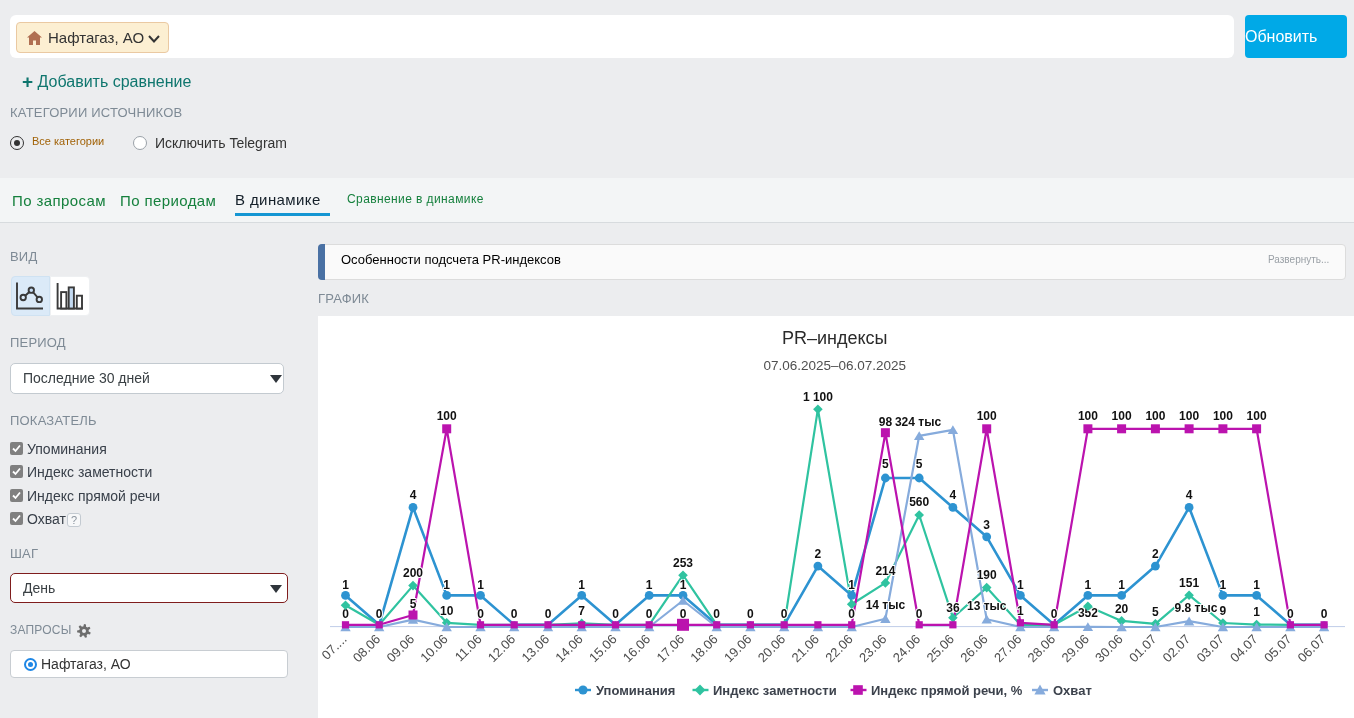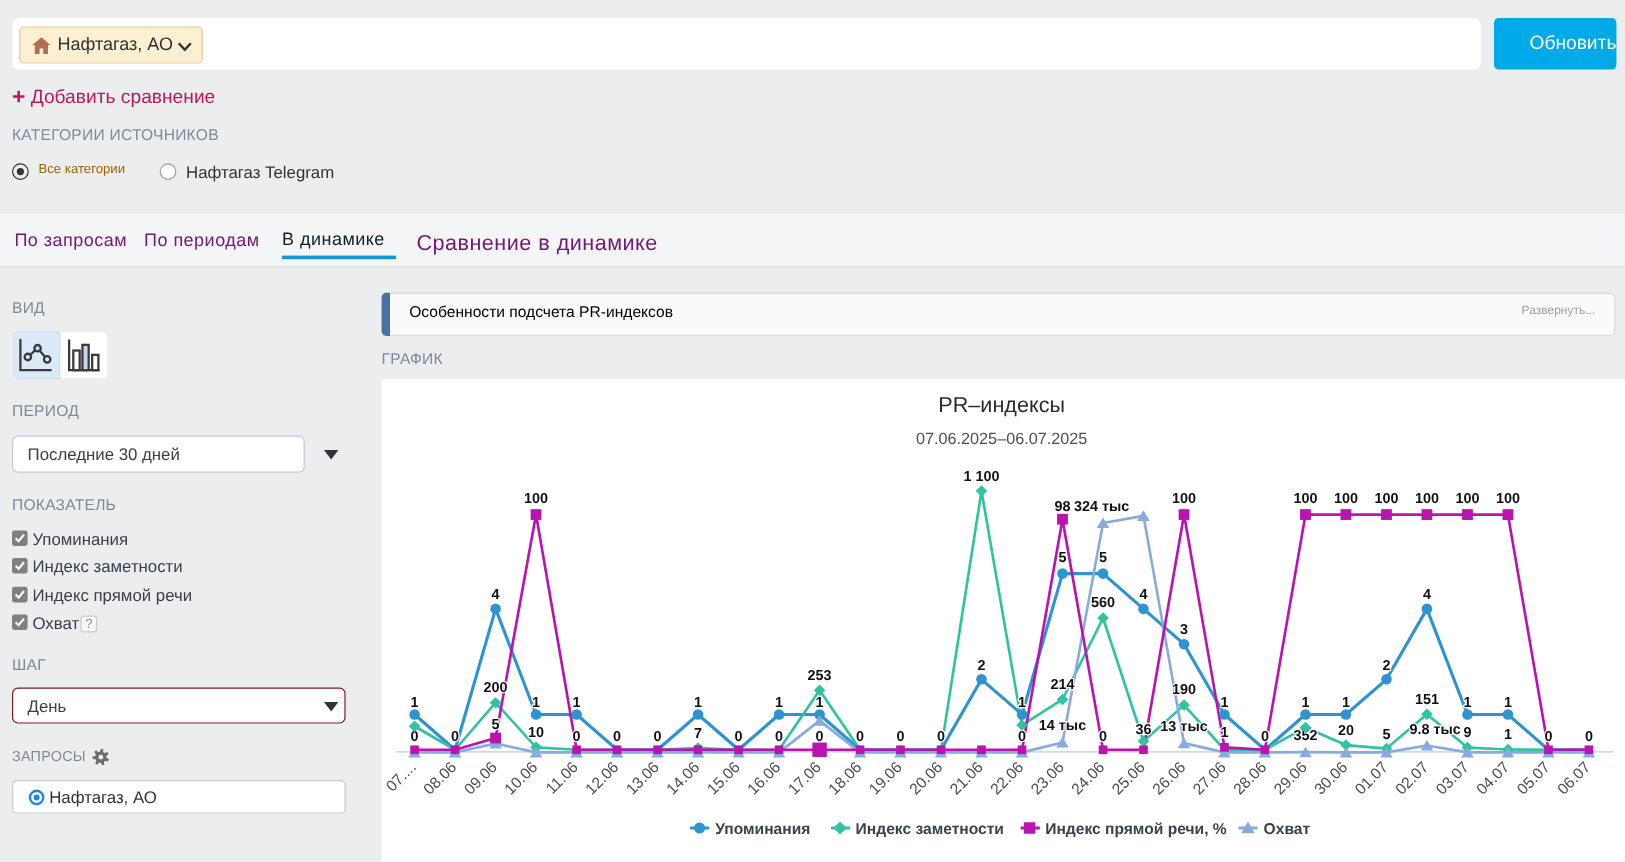--- a/index.html
+++ b/index.html
@@ -1,65 +1,65 @@
 <!DOCTYPE html>
 <html><head><meta charset="utf-8">
 <style>
 *{margin:0;padding:0;box-sizing:border-box}
 body{width:1354px;height:718px;background:#ecedef;font-family:"Liberation Sans",sans-serif;position:relative;overflow:hidden}
 .lbl{font-size:13px;font-weight:normal;color:#7e8a95;letter-spacing:.2px}
-.link{color:#701a75}
+.link{color:#15803d}
 </style></head>
 <body>
 
 <div style="position:absolute;left:10px;top:15px;width:1224px;height:43px;background:#fff;border-radius:6px"></div>
 <div style="position:absolute;left:16px;top:22px;width:153px;height:31px;background:#fcefd2;border:1px solid #eac9a2;border-radius:4px">
   <svg width="17" height="16" viewBox="0 0 17 16" style="position:absolute;left:9px;top:7px">
       <path d="M8.5 1L1 7.5H3V15H7V10.5H10V15H14V7.5H16Z" fill="#b06f52"></path>
     </svg>
   <span style="position:absolute;left:31px;top:6px;font-size:15px;color:#333">Нафтагаз, АО</span>
   <svg width="12" height="8" viewBox="0 0 12 8" style="position:absolute;left:131px;top:12px">
       <path d="M1 1L6 6.5L11 1" stroke="#333" stroke-width="2" fill="none"></path>
     </svg>
 </div>
-<div style="position:absolute;left:1245px;top:15px;width:102px;height:43px;background:#00a9e7;border-radius:4px;color:#fff;font-size:16px;text-align:right;line-height:43px">Обновить</div>
-
-<div style="position:absolute;left:10px;top:71px;color:#be185d;font-size:16px"><span style="font-size:19px;font-weight:bold;vertical-align:-1px">+</span> Добавить сравнение</div>
+<div style="position:absolute;left:1245px;top:15px;width:102px;height:43px;background:#00a9e7;border-radius:4px;color:#fff;font-size:16px;text-align:left;line-height:43px">Обновить</div>
+
+<div style="position:absolute;left:22px;top:71px;color:#0f766e;font-size:16px"><span style="font-size:19px;font-weight:bold;vertical-align:-1px">+</span> Добавить сравнение</div>
 
 <div class="lbl" style="position:absolute;left:10px;top:105px">КАТЕГОРИИ ИСТОЧНИКОВ</div>
 <div style="position:absolute;left:10px;top:136px;width:14px;height:14px;border:1.5px solid #333;border-radius:50%"></div>
 <div style="position:absolute;left:14px;top:140px;width:6px;height:6px;background:#333;border-radius:50%"></div>
 <div style="position:absolute;left:32px;top:135px;font-size:11px;color:#a16207">Все категории</div>
 <div style="position:absolute;left:133px;top:136px;width:14px;height:14px;border:1.5px solid #9aa1a8;border-radius:50%;background:#fff"></div>
-<div style="position:absolute;left:155px;top:135px;font-size:14px;color:#333">Нафтагаз Telegram</div>
+<div style="position:absolute;left:155px;top:135px;font-size:14px;color:#333">Исключить Telegram</div>
 
 <div style="position:absolute;left:0;top:178px;width:1354px;height:45px;background:#f3f5f6;border-bottom:1px solid #d7dbde"></div>
 <div style="position:absolute;left:12px;top:191.5px;font-size:15px;letter-spacing:.4px" class="link">По запросам</div>
 <div style="position:absolute;left:120px;top:191.5px;font-size:15px;letter-spacing:.4px" class="link">По периодам</div>
 <div style="position:absolute;left:235px;top:190.5px;font-size:15px;font-weight:normal;color:#141f29;letter-spacing:.4px">В динамике</div>
 <div style="position:absolute;left:235px;top:213px;width:95px;height:3px;background:#1596d3"></div>
-<div style="position:absolute;left:347px;top:191.5px;font-size:18px;letter-spacing:.4px" class="link">Сравнение в динамике</div>
+<div style="position:absolute;left:347px;top:191.5px;font-size:12px;letter-spacing:.4px" class="link">Сравнение в динамике</div>
 
 <div class="lbl" style="position:absolute;left:10px;top:249px">ВИД</div>
 <div style="position:absolute;left:11px;top:276px;width:39px;height:40px;background:#dbeaf8;border:1px solid #cfe2f2;border-radius:4px 0 0 4px"></div>
 <div style="position:absolute;left:50px;top:276px;width:40px;height:40px;background:#fff;border:1px solid #eef0f2;border-radius:0 4px 4px 0"></div>
 <svg width="80" height="40" viewBox="0 0 80 40" style="position:absolute;left:11px;top:276px">
 <path d="M6 6.5V32.5H32" stroke="#3a3a3a" stroke-width="1.9" fill="none"></path>
 <path d="M12.2 21.5L20.3 14.2L28.3 23.4" stroke="#3a3a3a" stroke-width="1.9" fill="none"></path>
 <circle cx="12.2" cy="21.5" r="2.7" fill="#dbeaf8" stroke="#3a3a3a" stroke-width="1.9"></circle>
 <circle cx="20.3" cy="14.2" r="2.7" fill="#c6dcf4" stroke="#3a3a3a" stroke-width="1.9"></circle>
 <circle cx="28.3" cy="23.4" r="2.7" fill="#dbeaf8" stroke="#3a3a3a" stroke-width="1.9"></circle>
 <path d="M46.6 7V32.5H72" stroke="#3a3a3a" stroke-width="1.9" fill="none"></path>
 <rect x="50.1" y="16.1" width="5.3" height="16.4" fill="#fff" stroke="#3a3a3a" stroke-width="1.9"></rect>
 <rect x="57.7" y="11.4" width="5.2" height="21.1" fill="#c3d9f0" stroke="#3a3a3a" stroke-width="1.9"></rect>
 <rect x="65.8" y="19.7" width="5.2" height="12.8" fill="#fff" stroke="#3a3a3a" stroke-width="1.9"></rect>
 </svg>
 
 <div class="lbl" style="position:absolute;left:10px;top:335px">ПЕРИОД</div>
-<div style="position:absolute;left:10px;top:363px;width:244px;height:31px;background:#fff;border:1px solid #c3cad0;border-radius:5px">
+<div style="position:absolute;left:10px;top:363px;width:274px;height:31px;background:#fff;border:1px solid #c3cad0;border-radius:5px">
   <span style="position:absolute;left:12px;top:6px;font-size:14px;color:#3a4044">Последние 30 дней</span>
   <svg width="12" height="8" viewBox="0 0 12 8" style="position:absolute;left:259px;top:11px">
       <path d="M0 0H12L6 8Z" fill="#2f353b"></path>
     </svg>
 </div>
 
 <div class="lbl" style="position:absolute;left:10px;top:413px">ПОКАЗАТЕЛЬ</div>
 <div style="position:absolute;left:10px;top:442px;width:13px;height:13px;background:#808080;border-radius:2px">
     <svg width="11" height="11" viewBox="0 0 11 11" style="position:absolute;left:1px;top:1px">
       <path d="M2 5.5L4.5 8L9 2.5" stroke="#fff" stroke-width="1.8" fill="none"></path>

